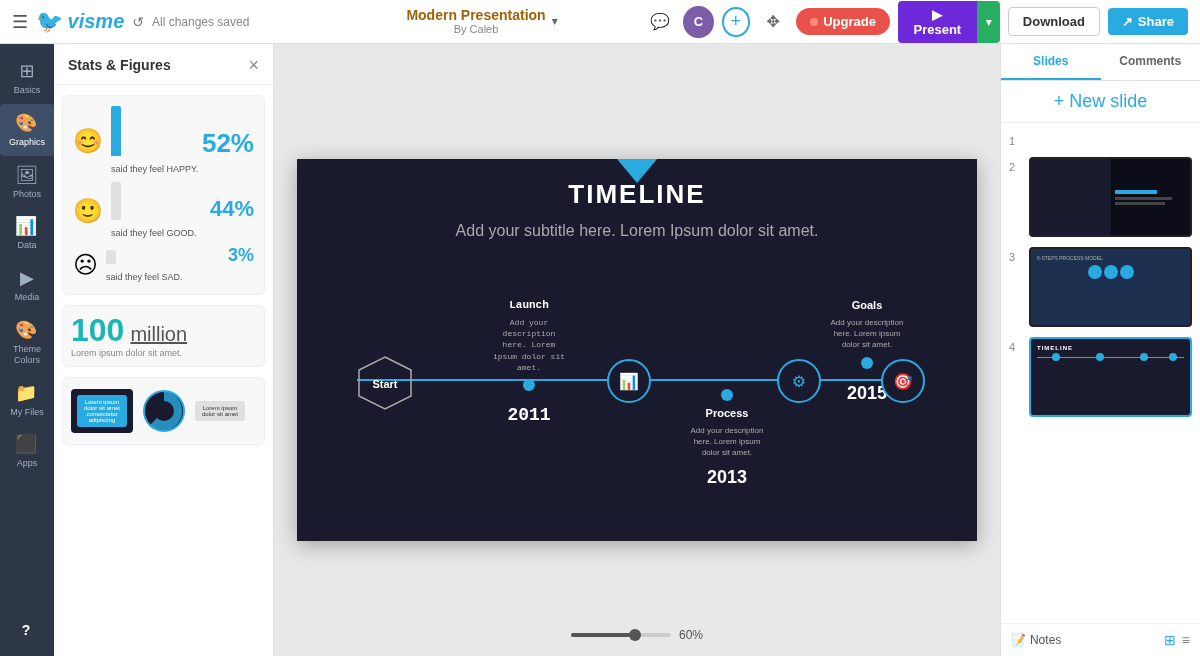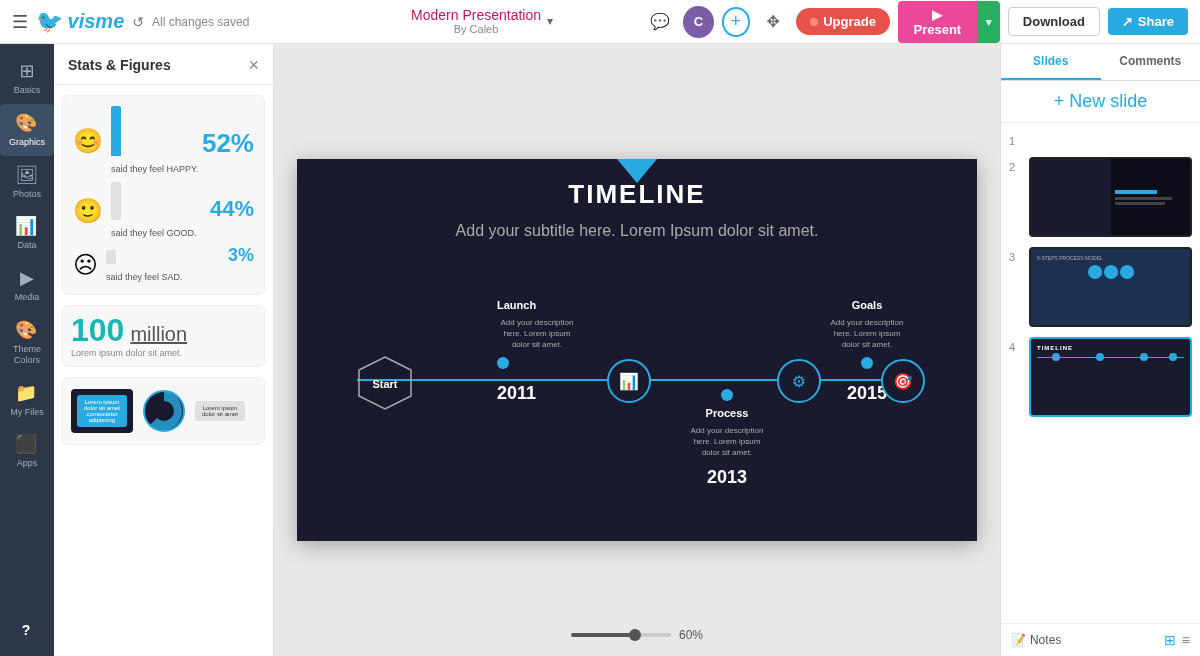--- a/index.html
+++ b/index.html
@@ -21,32 +21,32 @@
     .topbar-center { display: flex; align-items: center; gap: 6px; flex: 1; justify-content: center; }
     .topbar-right { display: flex; align-items: center; gap: 8px; flex: 1; justify-content: flex-end; }
 
     .menu-icon { font-size: 18px; color: #555; cursor: pointer; }
     .logo { display: flex; align-items: center; gap: 4px; }
     .logo-text { font-size: 20px; font-weight: 700; color: #29abe2; font-style: italic; }
     .undo-icon { font-size: 14px; color: #777; cursor: pointer; }
     .saved-text { font-size: 12px; color: #888; }
 
     .title-block { text-align: center; line-height: 1.2; }
-    .title-main { font-size: 14px; font-weight: 400; color: #be185d; }
+    .title-main { font-size: 14px; font-weight: 700; color: #a16207; }
     .title-sub { font-size: 11px; color: #888; }
     .title-chevron { font-size: 12px; color: #666; cursor: pointer; }
 
     .icon-btn { width: 32px; height: 32px; border-radius: 50%; display: flex; align-items: center; justify-content: center; cursor: pointer; background: none; border: none; font-size: 16px; color: #666; }
     .avatar { width: 32px; height: 32px; border-radius: 50%; background: #7b5ea7; display: flex; align-items: center; justify-content: center; color: #fff; font-size: 13px; font-weight: 600; cursor: pointer; }
     .add-btn { width: 30px; height: 30px; border-radius: 50%; border: 2px solid #29abe2; display: flex; align-items: center; justify-content: center; color: #29abe2; font-size: 18px; cursor: pointer; font-weight: 300; }
 
     .upgrade-btn { background: #e8524a; color: #fff; border: none; border-radius: 20px; padding: 6px 14px; font-size: 13px; font-weight: 600; cursor: pointer; display: flex; align-items: center; gap: 5px; }
     .upgrade-btn .dot { width: 8px; height: 8px; background: #ff8a80; border-radius: 50%; }
 
-    .present-btn { background: #ec4899; color: #fff; border: none; border-radius: 4px 0 0 4px; padding: 6px 12px; font-size: 13px; font-weight: 600; cursor: pointer; display: flex; align-items: center; gap: 5px; }
+    .present-btn { background: #6d28d9; color: #fff; border: none; border-radius: 4px 0 0 4px; padding: 6px 12px; font-size: 13px; font-weight: 600; cursor: pointer; display: flex; align-items: center; gap: 5px; }
     .present-dropdown { background: #27ae60; color: #fff; border: none; border-radius: 0 4px 4px 0; padding: 6px 8px; font-size: 12px; cursor: pointer; border-left: 1px solid #27ae60; }
 
     .download-btn { background: #fff; color: #333; border: 1px solid #ccc; border-radius: 4px; padding: 6px 14px; font-size: 13px; font-weight: 600; cursor: pointer; }
     .share-btn { background: #29abe2; color: #fff; border: none; border-radius: 4px; padding: 6px 14px; font-size: 13px; font-weight: 600; cursor: pointer; display: flex; align-items: center; gap: 5px; }
 
     
     .main-area { display: flex; flex: 1; overflow: hidden; }
 
     
     .sidebar-icons {
@@ -427,21 +427,21 @@
 
       <div class="timeline-line"></div>
 
       <div class="timeline-node" style="left:60px;top:196px;align-items:center;">
         <svg width="56" height="56" viewBox="0 0 56 56">
           <polygon points="28,2 54,15 54,41 28,54 2,41 2,15" fill="none" stroke="#aaa" stroke-width="1.5"></polygon>
           <text x="28" y="33" text-anchor="middle" fill="#fff" font-size="11" font-weight="600">Start</text>
         </svg>
       </div>
 
-      <div class="timeline-node" style="left:200px;top:140px;align-items:flex-start;">
+      <div class="timeline-node" style="left:192px;top:140px;align-items:center;font-family:Liberation Mono, monospace;">
         <div class="node-label-above">Launch</div>
         <div style="color:#aaa;font-size:8px;text-align:center;max-width:80px;line-height:1.4;">Add your description here. Lorem ipsum dolor sit amet.</div>
         <div style="width:12px;height:12px;border-radius:50%;background:#29abe2;margin:6px 0;"></div>
         <div class="node-year">2011</div>
       </div>
 
       <div class="timeline-node" style="left:310px;top:200px;">
         <div style="width:44px;height:44px;border-radius:50%;border:2px solid #29abe2;background:#1a1a2e;display:flex;align-items:center;justify-content:center;color:#29abe2;font-size:16px;">📊</div>
       </div>
 

